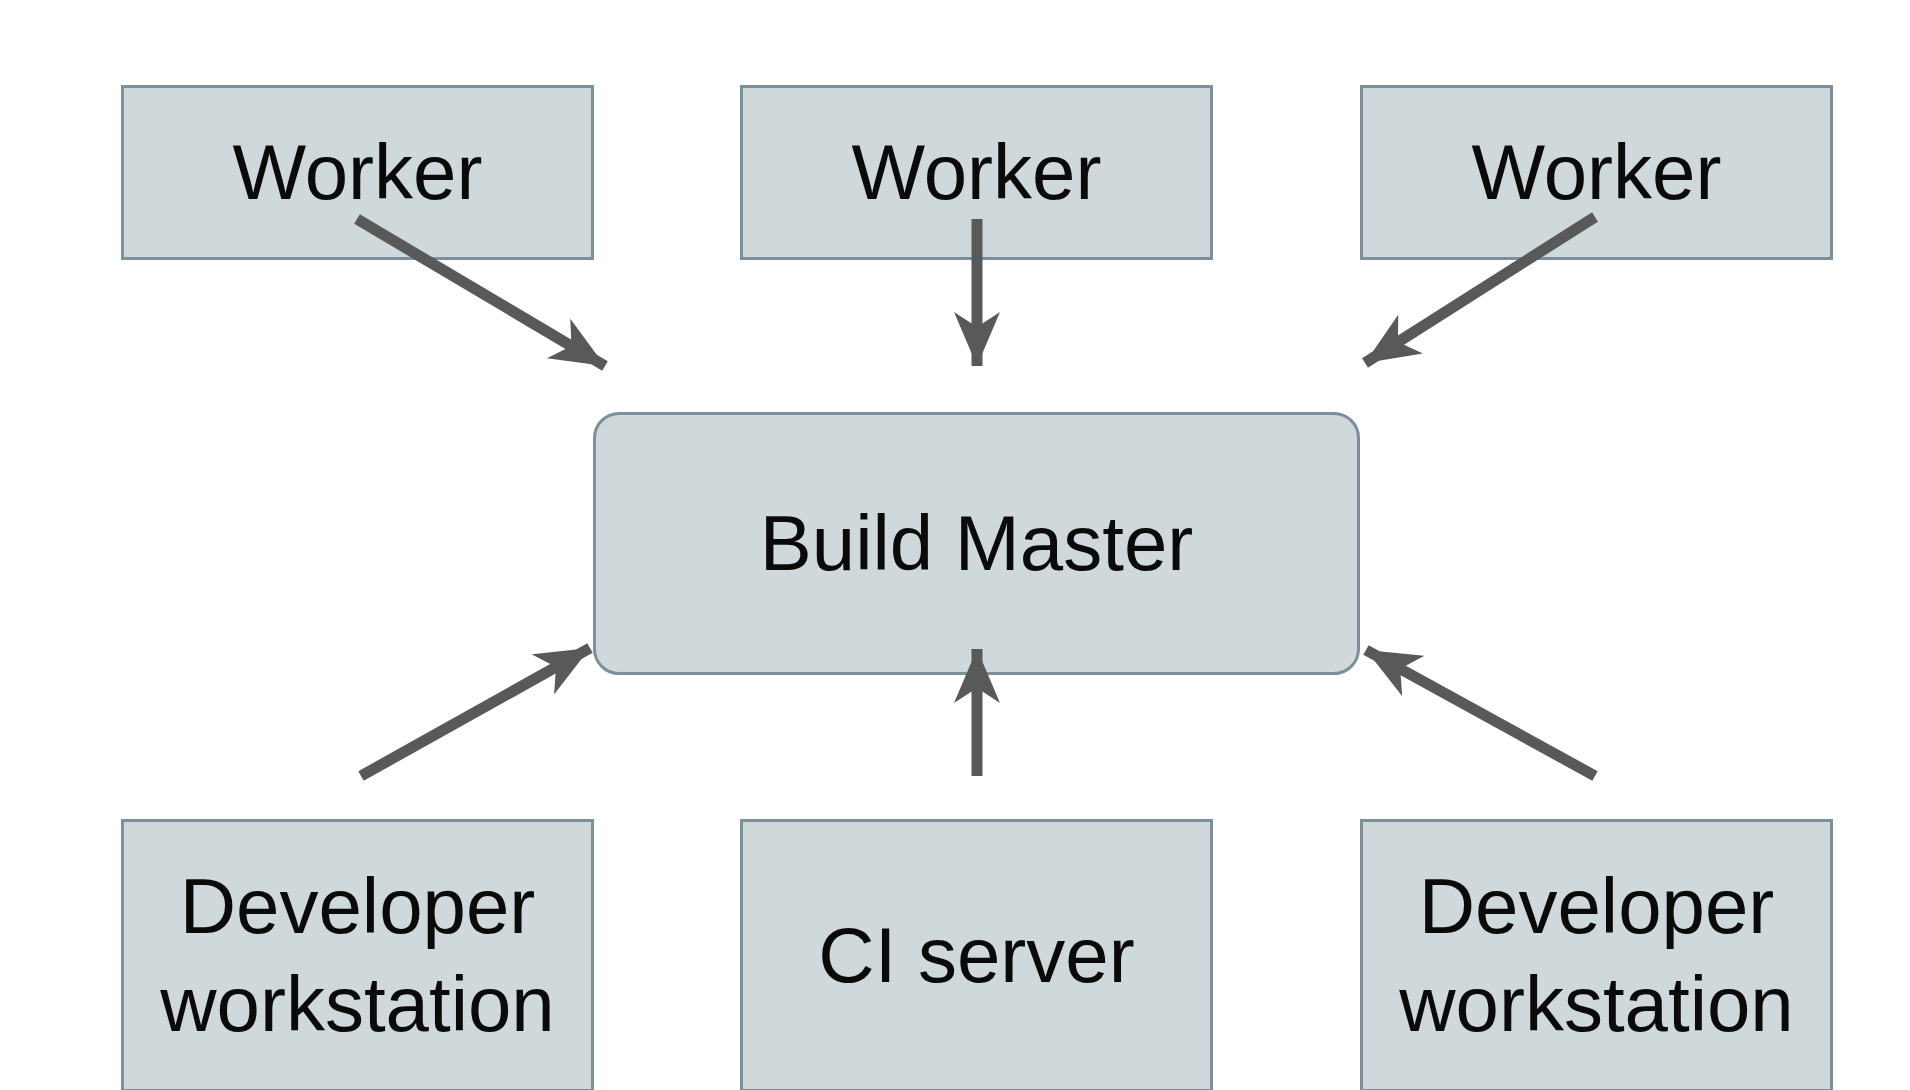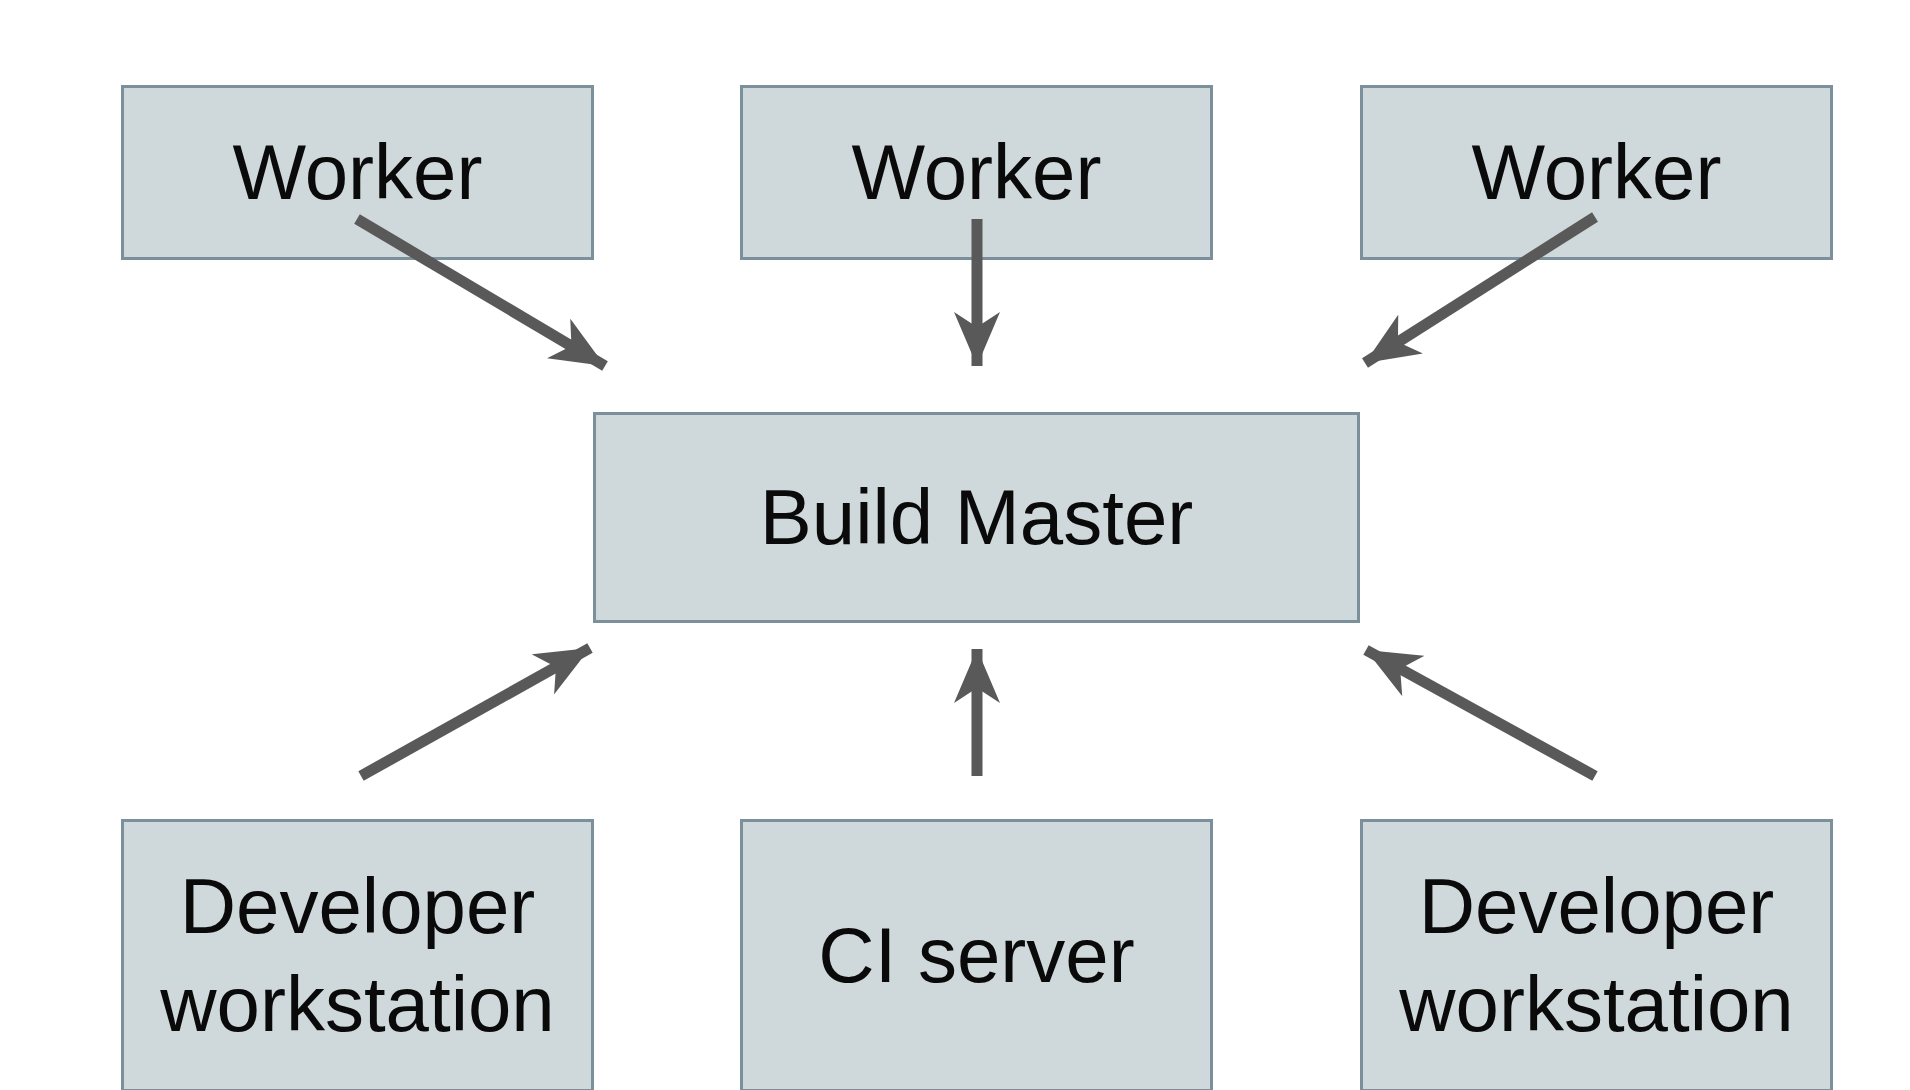--- a/index.html
+++ b/index.html
@@ -30,21 +30,21 @@
     font-size:78px;
     line-height:1.25;
     z-index:1;
     letter-spacing:0;
     margin-top:42px;
   }
   .node .label{display:block;padding:0 2px;}
   #node-worker-1{left:121px;top:43px;width:473px;height:175px;}
   #node-worker-2{left:740px;top:43px;width:473px;height:175px;}
   #node-worker-3{left:1360px;top:43px;width:473px;height:175px;}
-  #node-build-master{left:593px;top:370px;width:767px;height:211px;}
+  #node-build-master{left:593px;top:370px;width:767px;height:263px;border-radius:26px;}
   #node-dev-left{left:121px;top:777px;width:473px;height:273px;}
   #node-ci-server{left:740px;top:777px;width:473px;height:273px;text-align:center;}
   #node-dev-right{left:1360px;top:777px;width:473px;height:273px;}
   .arrow-layer{
     position:absolute;
     left:0;top:0;width:1910px;height:1090px;
     z-index:2;
     pointer-events:none;
   }
   .arrow{stroke:var(--arrow-color);stroke-width:11;fill:none;}

